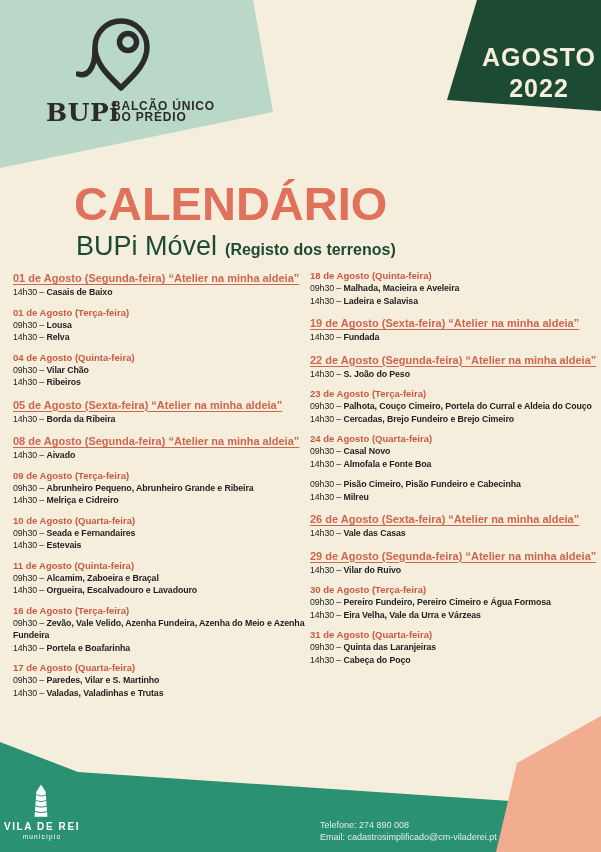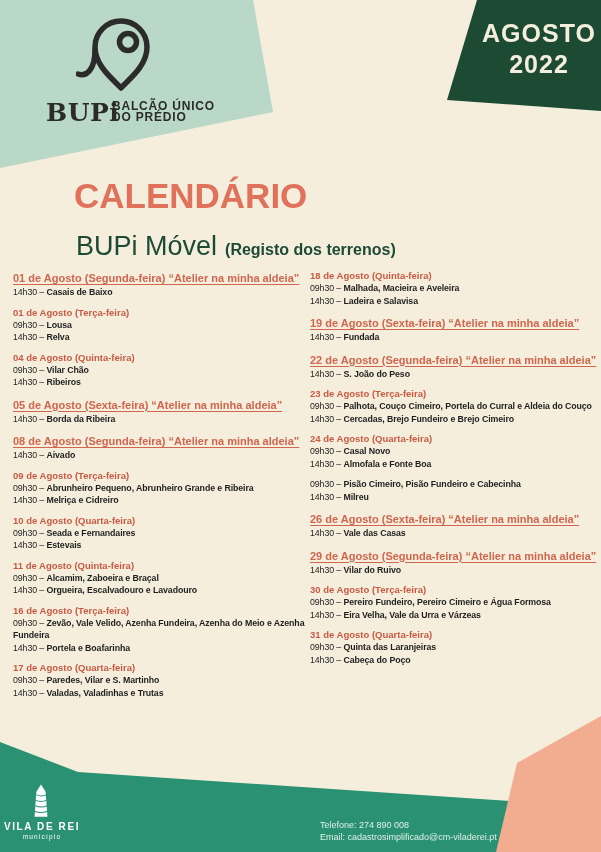--- a/index.html
+++ b/index.html
@@ -21,29 +21,29 @@
     font-size:25px;color:#2b2b2b;letter-spacing:0.5px;
   }
   .bupi-tagline{
     position:absolute;left:112px;top:101px;
     font-size:12px;line-height:11px;letter-spacing:0.8px;
     color:#2b2b2b;font-weight:700;
   }
 
   
   .month-box{
-    left:477px;top:18px;width:124px;text-align:center;
+    left:477px;top:42px;width:124px;text-align:center;
     color:#f5eedd;font-weight:700;font-size:25px;line-height:31px;
     letter-spacing:1px;
   }
 
   
   .page-title{
     left:74px;top:176px;margin:0;
-    font-size:35px;font-weight:700;letter-spacing:0;
+    font-size:47px;font-weight:700;letter-spacing:0;
     color:#e0715a;
   }
   .subtitle-row{left:76px;top:231px;display:flex;align-items:baseline;gap:8px;}
   .subtitle-main{font-size:27px;font-weight:400;color:#1d4a35;}
   .subtitle-note{font-size:16px;font-weight:600;color:#1d4a35;}
 
   
   .col{position:absolute;top:270px;width:292px;z-index:2;}
   #col-left{left:13px;}
   #col-right{left:310px;}

